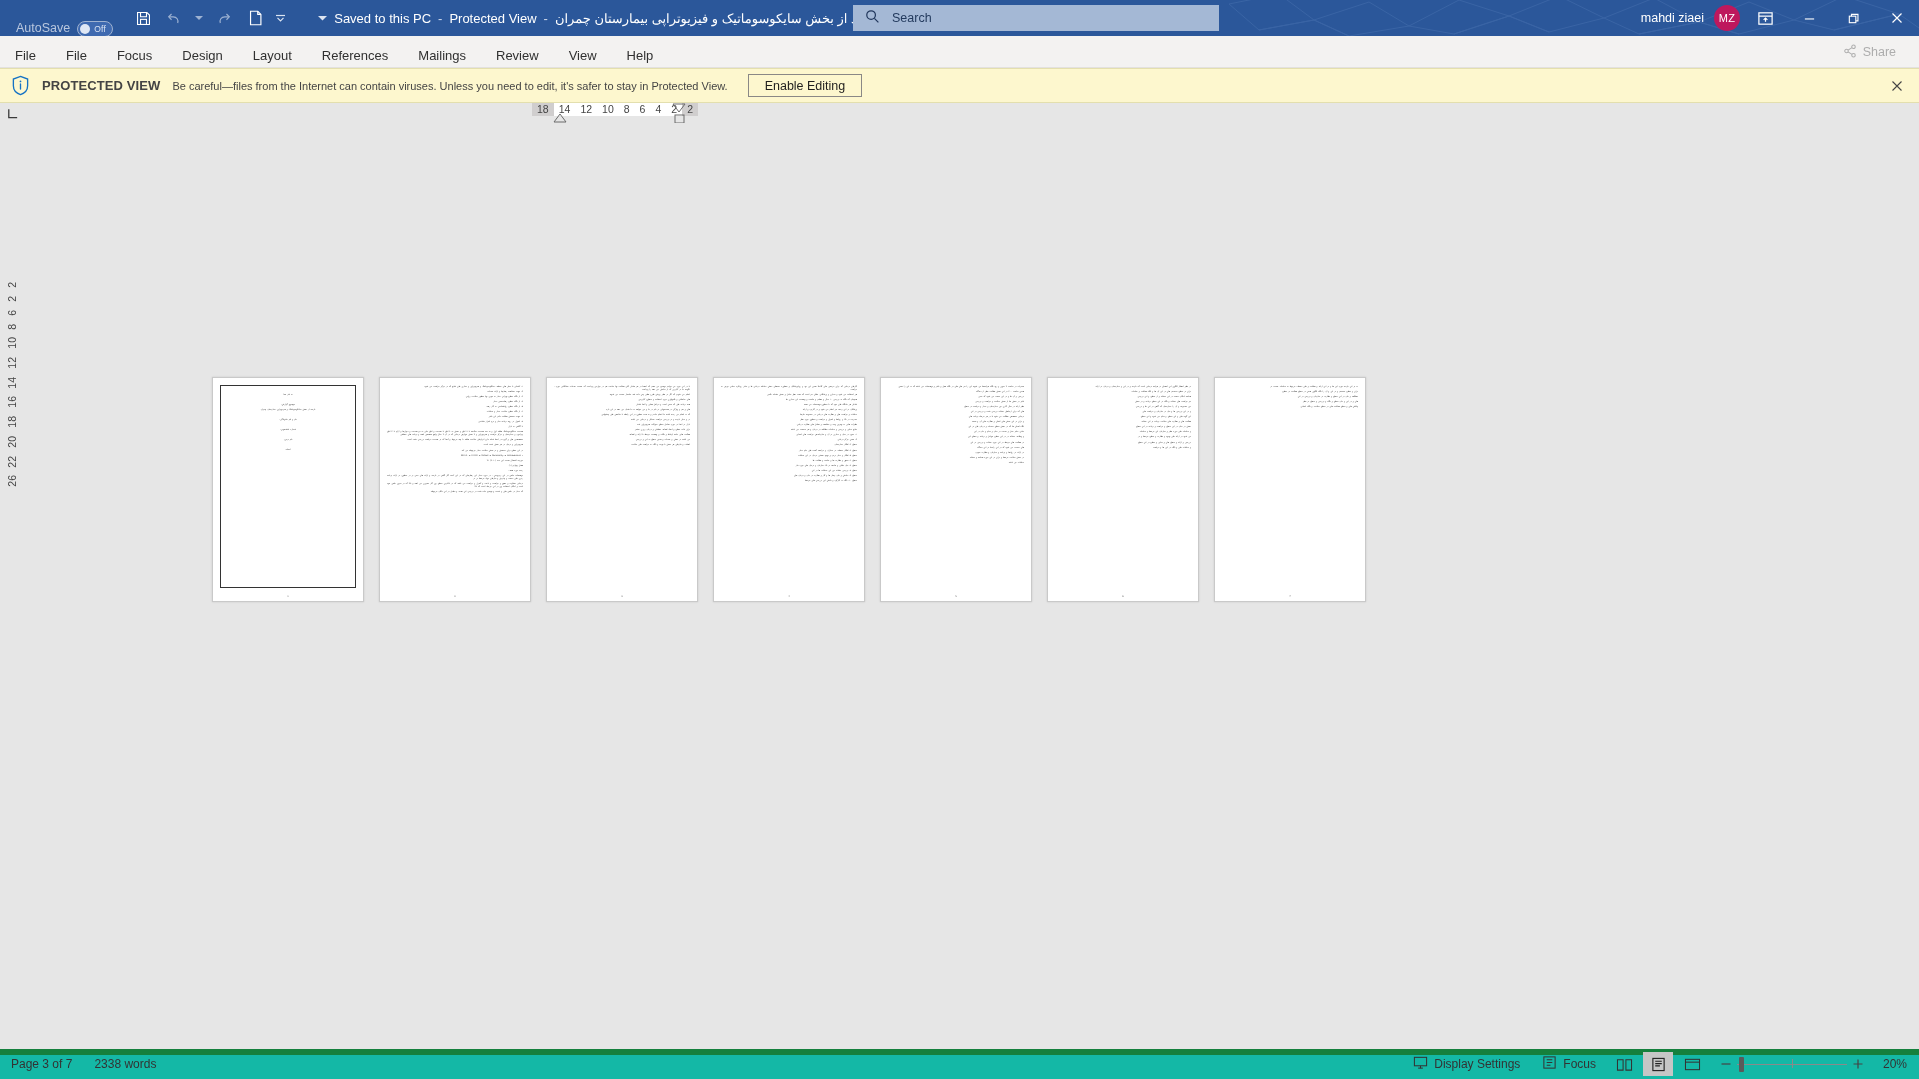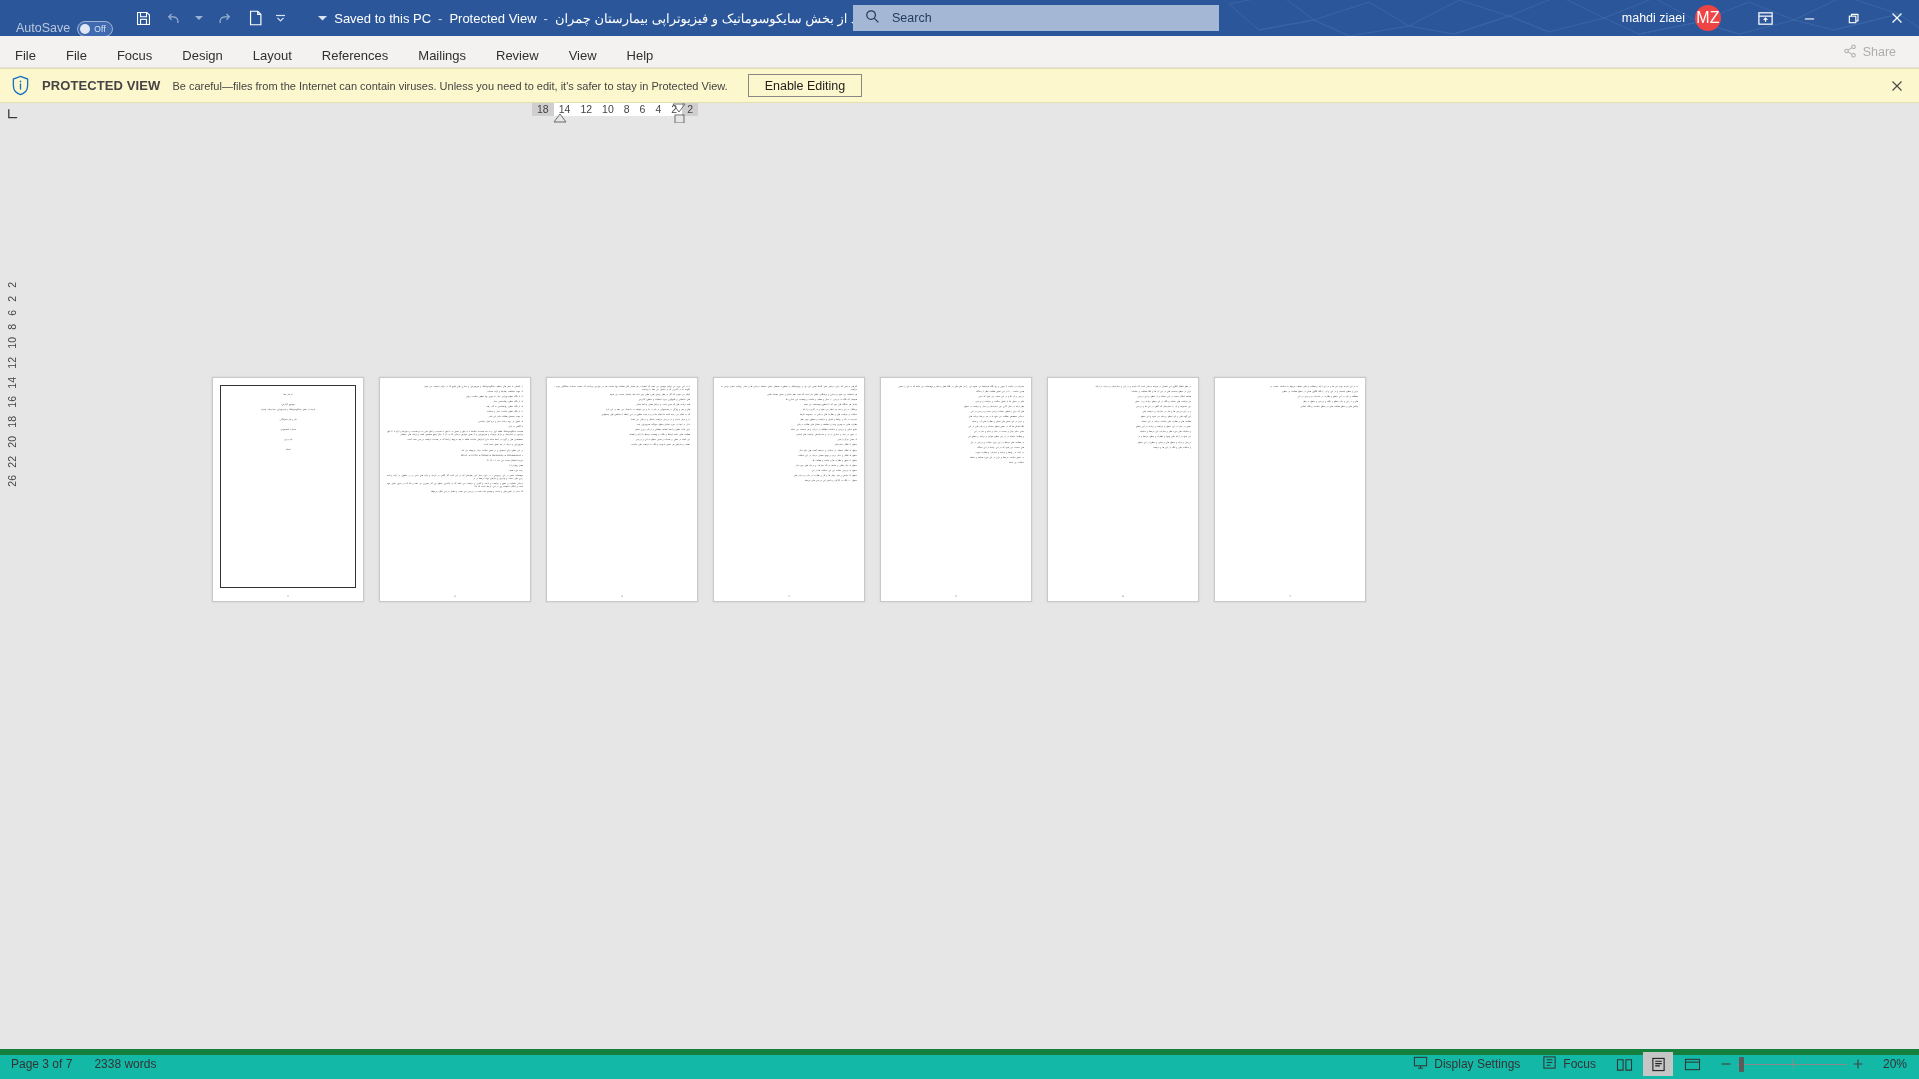--- a/index.html
+++ b/index.html
@@ -70,23 +70,23 @@
     font-family: "Liberation Sans", sans-serif;
   }
   .searchbox input::placeholder { color: #243b5e; opacity: 1; }
   .tb-right {
     position: absolute; right: 0; top: 0; height: 36px;
     display: flex; align-items: center; gap: 0;
   }
   .user-name { font-size: 12.5px; color: #fff; margin-right: 10px; }
   .avatar {
     width: 26px; height: 26px; border-radius: 50%;
-    background: #ef4444; color: #fff; font-size: 16px;
+    background: #be185d; color: #fff; font-size: 11px;
     display: flex; align-items: center; justify-content: center;
-    margin-right: 22px; letter-spacing: .3px;
+    margin-right: 3px; letter-spacing: .3px;
   }
   .ribbon-display, .wbtn {
     width: 44px; height: 36px; display: flex; align-items: center; justify-content: center;
   }
 
   
   .ribbonbar {
     height: 32px; background: #f3f2f1;
     display: flex; align-items: center;
     position: relative;

